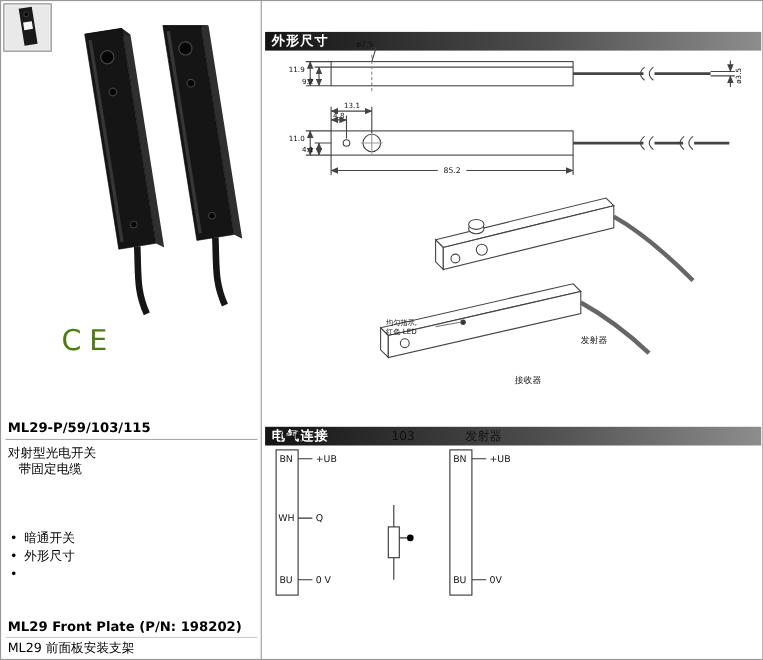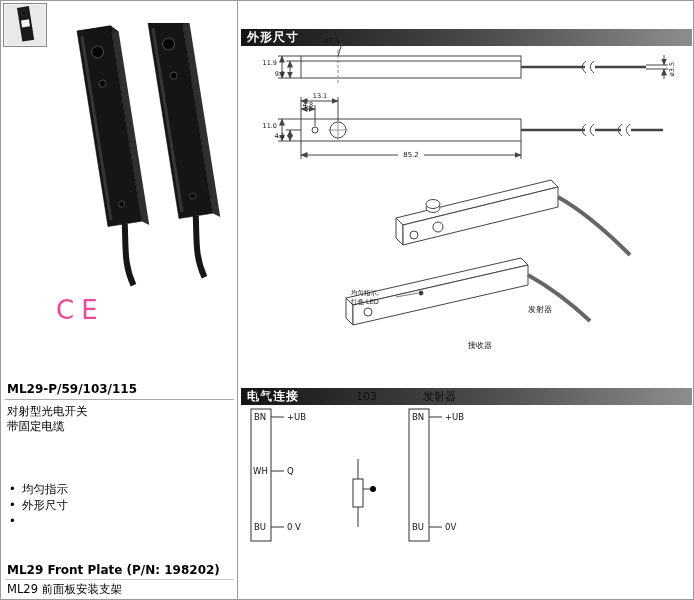--- a/index.html
+++ b/index.html
@@ -15,21 +15,21 @@
     color:#fff;font-weight:bold;font-size:12px;line-height:17px;padding-left:6px;
     letter-spacing:1px;
     margin-top:24px;
   }
   .txt{position:absolute;font-size:11.5px;line-height:14px;}
   .bold{font-weight:bold;font-size:12px;}
   .rule{position:absolute;height:1px;background:#aaa;}
   .feat{position:absolute;left:8px;width:224px;font-size:11.5px;display:flex;}
   .feat .bullet{width:13px;flex:0 0 13px;}
   #logo-box{position:absolute;left:2px;top:2px;width:44px;height:44px;border:1px solid #888;box-sizing:border-box;background:#f2f2f2;}
-  #ce-mark{position:absolute;left:55px;top:294px;font-size:26px;letter-spacing:7px;color:#ec4899;}
+  #ce-mark{position:absolute;left:55px;top:294px;font-size:26px;letter-spacing:7px;color:#4d7c0f;}
   svg text{font-family:"DejaVu Sans","Liberation Sans",sans-serif;fill:#111;stroke:none;}
 </style>
 </head>
 <body>
 
 <div id="page">
   <div class="vdiv"></div>
 
   <div id="logo-box">
     <svg width="42" height="42" viewBox="0 0 42 42">
@@ -63,25 +63,25 @@
       <circle cx="17" cy="178" r="3" fill="#060606" stroke="#3d3d3d" stroke-width="1"></circle>
       <path d="M17,198 C14,224 10,238 16,260" stroke="#161616" stroke-width="6" fill="none"></path>
     </g>
   </svg>
 
   <div id="ce-mark">CE</div>
 
   <div class="txt bold" style="left:6px;top:381px;">ML29-P/59/103/115</div>
   <div class="rule" style="left:4px;top:398px;width:229px;"></div>
   <div class="txt" style="left:6px;top:403px;">对射型光电开关</div>
-  <div class="txt" style="left:6px;top:418px;">带固定电缆</div>
+  <div class="txt" style="left:16px;top:418px;">带固定电缆</div>
 
   <div class="feat" style="top:481px;">
     <span class="bullet">•</span>
-    <span>均匀指示</span>
+    <span>暗通开关</span>
   </div>
   <div class="feat" style="top:497px;">
     <span class="bullet">•</span>
     <span>外形尺寸</span>
   </div>
   <div class="feat" style="top:513px;">
     <span class="bullet">•</span>
   </div>
 
   <div class="txt bold" style="left:6px;top:562px;">ML29 Front Plate (P/N: 198202)</div>

